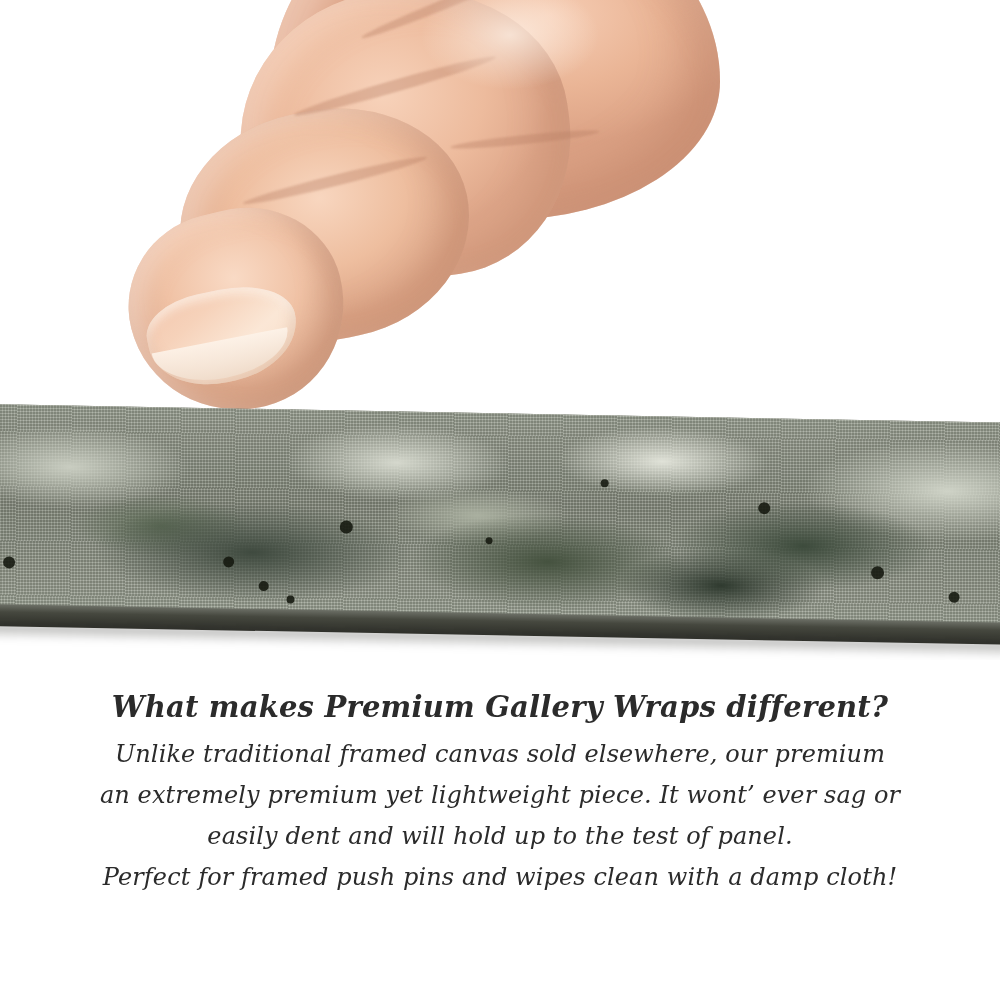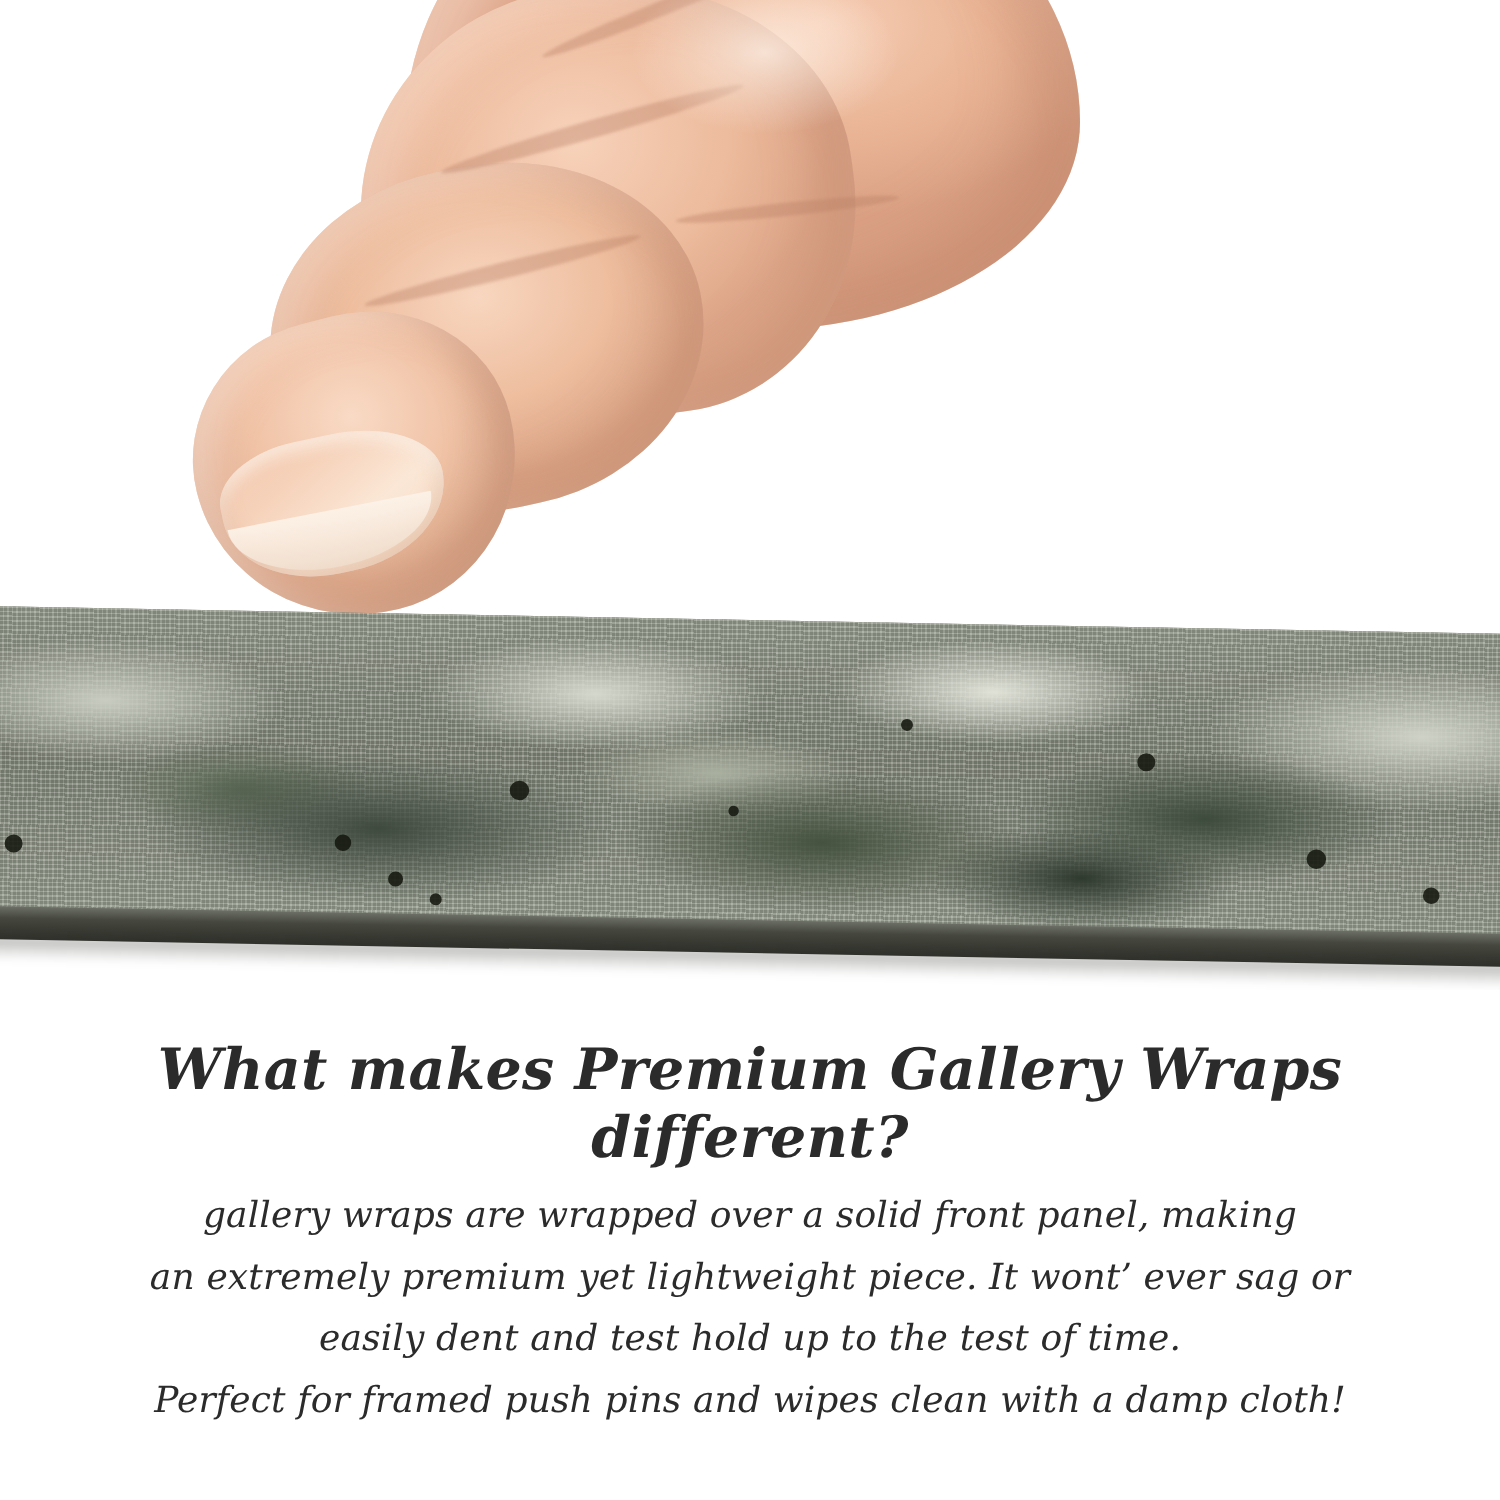--- a/index.html
+++ b/index.html
@@ -204,21 +204,21 @@
     position: absolute;
     left: 0;
     top: 690px;
     width: 1000px;
     text-align: center;
     color: #2b2b2b;
     font-family: "DejaVu Serif", serif;
     font-style: italic;
   }
   .caption-title {
-    font-size: 38px;
+    font-size: 29px;
     font-weight: bold;
     letter-spacing: 0.2px;
     margin-bottom: 10px;
   }
   .caption-line {
     font-size: 24px;
     line-height: 41px;
     letter-spacing: 0.1px;
   }
 </style>
@@ -257,19 +257,19 @@
         <div class="speck" style="left:498px; top:124px; width:7px;  height:7px;"></div>
       </div>
       <div class="wrap-side"></div>
       <div class="wrap-shadow"></div>
     </div>
 
   </div>
 
   <div class="caption">
     <div class="caption-title">What makes Premium Gallery Wraps different?</div>
-    <div class="caption-line">gallery wraps are wrapped over a solid front panel, making</div>
+    <div class="caption-line">Unlike traditional framed canvas sold elsewhere, our premium</div>
     <div class="caption-line">an extremely premium yet lightweight piece. It wont’ ever sag or</div>
-    <div class="caption-line">easily dent and test hold up to the test of time.</div>
+    <div class="caption-line">easily dent and will hold up to the test of panel.</div>
     <div class="caption-line">Perfect for framed push pins and wipes clean with a damp cloth!</div>
   </div>
 
 </div>
 
 </body></html>

